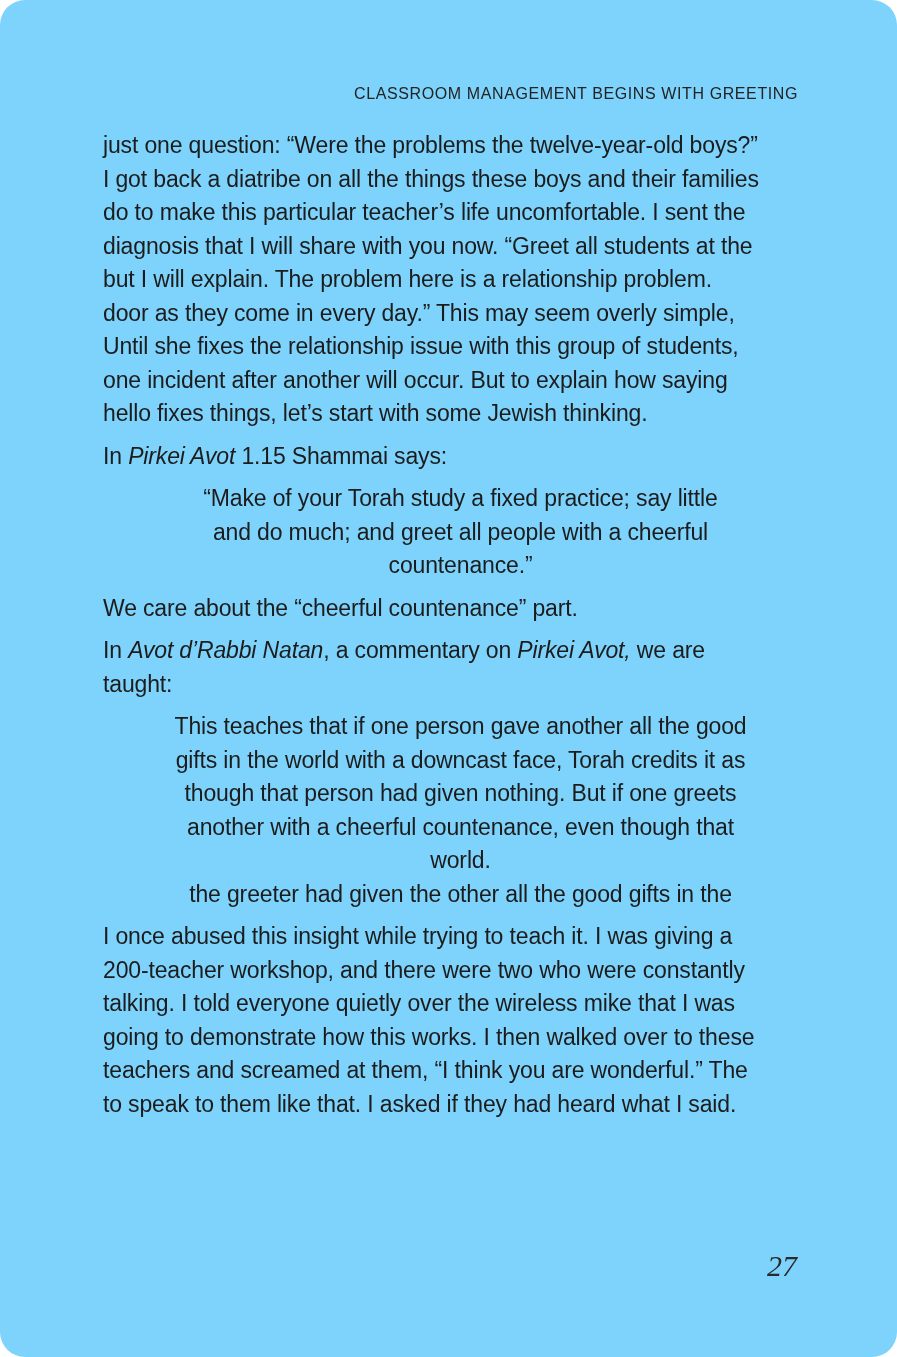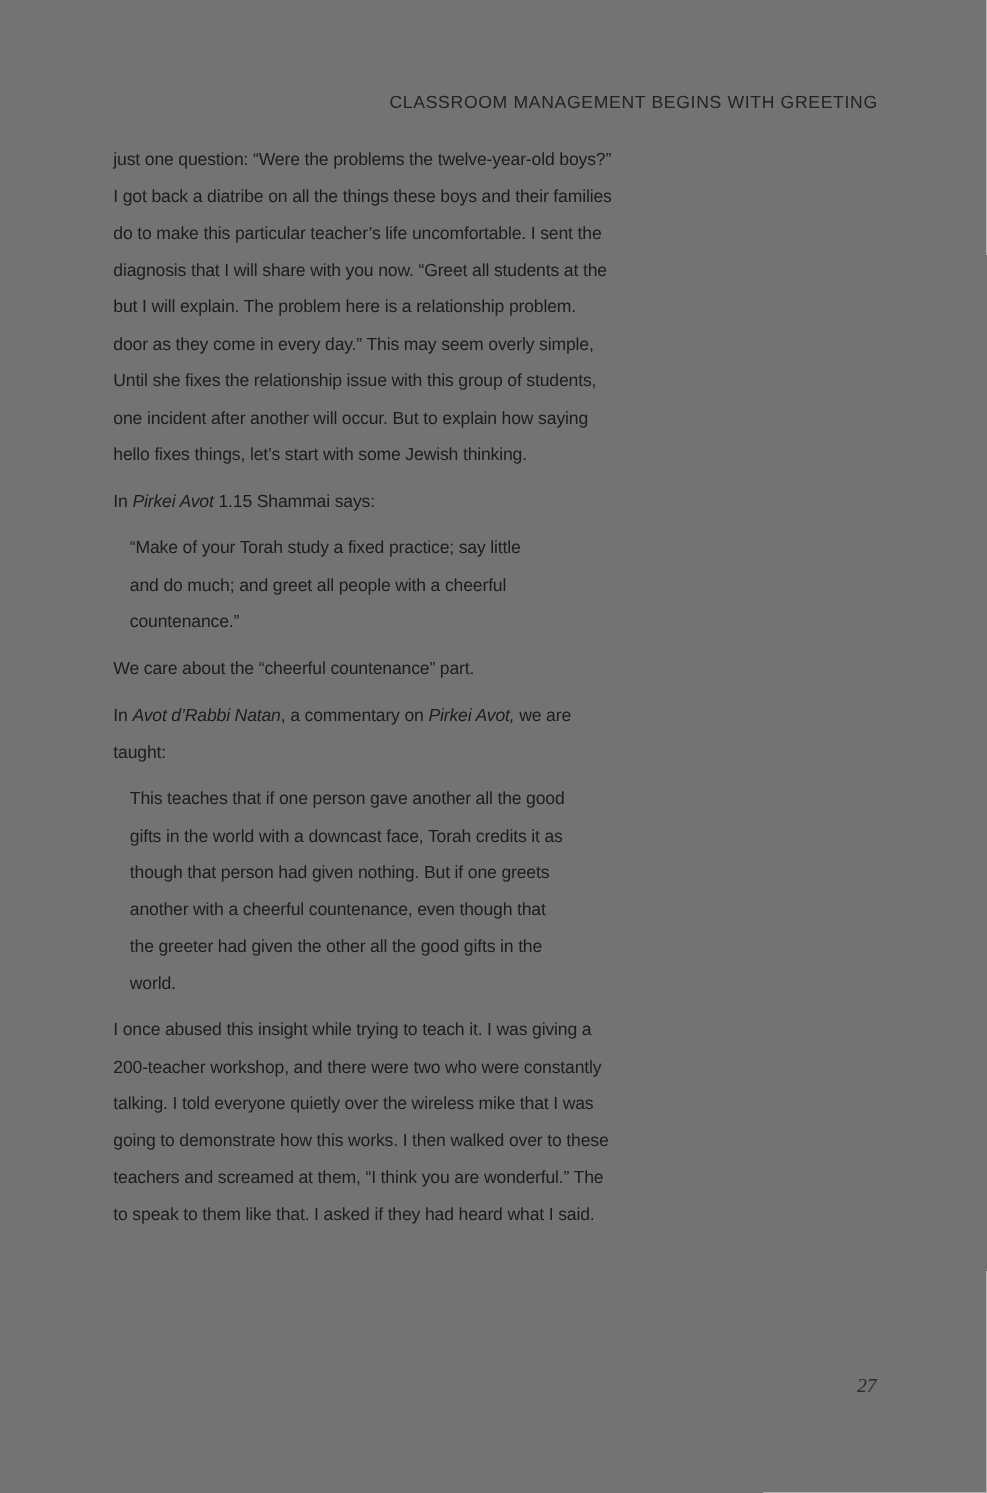--- a/index.html
+++ b/index.html
@@ -6,56 +6,57 @@
   html, body {
     width: 897px;
     height: 1357px;
     background: #ffffff;
     font-family: "Liberation Sans", sans-serif;
   }
   .book-page {
     position: relative;
     width: 897px;
     height: 1357px;
-    background: #737373;
+    background: #7dd3fc;
     overflow: hidden;
     color: #1c1c1c;
+    border-radius: 25px;
   }
   .running-header {
     position: absolute;
     top: 85px;
     right: 99px;
     left: 103px;
     text-align: right;
     font-size: 16px;
     letter-spacing: 0.6px;
     color: #232323;
     white-space: nowrap;
   }
   .page-body {
     position: absolute;
     top: 129px;
     left: 103px;
     width: 700px;
-    font-size: 16px;
+    font-size: 23px;
     line-height: 33.5px;
     letter-spacing: -0.15px;
     color: #1c1c1c;
   }
   .block { margin-bottom: 9px; }
-  .block.blockquote { margin-left: 15px; }
+  .block.blockquote { margin-left: 15px; text-align: center; }
   .line { white-space: nowrap; }
   .line em { font-style: italic; text-align: right; }
   .page-number {
     position: absolute;
     top: 1249px;
     right: 100px;
     font-family: "Liberation Serif", serif;
     font-style: italic;
-    font-size: 18px;
+    font-size: 30px;
     color: #2a2a2a;
   }
 </style>
 </head>
 <body>
 
 <div class="book-page">
   <div class="running-header">CLASSROOM MANAGEMENT BEGINS WITH GREETING</div>
 
   <main class="page-body">
@@ -83,22 +84,22 @@
       </div>
       <div class="block paragraph">
         <div class="line"><span>In </span><em>Avot d’Rabbi Natan</em><span>, a commentary on </span><em>Pirkei Avot,</em><span> we are</span></div>
         <div class="line"><span>taught:</span></div>
       </div>
       <div class="block blockquote">
         <div class="line"><span>This teaches that if one person gave another all the good</span></div>
         <div class="line"><span>gifts in the world with a downcast face, Torah credits it as</span></div>
         <div class="line"><span>though that person had given nothing. But if one greets</span></div>
         <div class="line"><span>another with a cheerful countenance, even though that</span></div>
+        <div class="line"><span>world.</span></div>
         <div class="line"><span>the greeter had given the other all the good gifts in the</span></div>
-        <div class="line"><span>world.</span></div>
       </div>
       <div class="block paragraph">
         <div class="line"><span>I once abused this insight while trying to teach it. I was giving a</span></div>
         <div class="line"><span>200-teacher workshop, and there were two who were constantly</span></div>
         <div class="line"><span>talking. I told everyone quietly over the wireless mike that I was</span></div>
         <div class="line"><span>going to demonstrate how this works. I then walked over to these</span></div>
         <div class="line"><span>teachers and screamed at them, “I think you are wonderful.” The</span></div>
         <div class="line"><span>to speak to them like that. I asked if they had heard what I said.</span></div>
       </div>
     </main>

